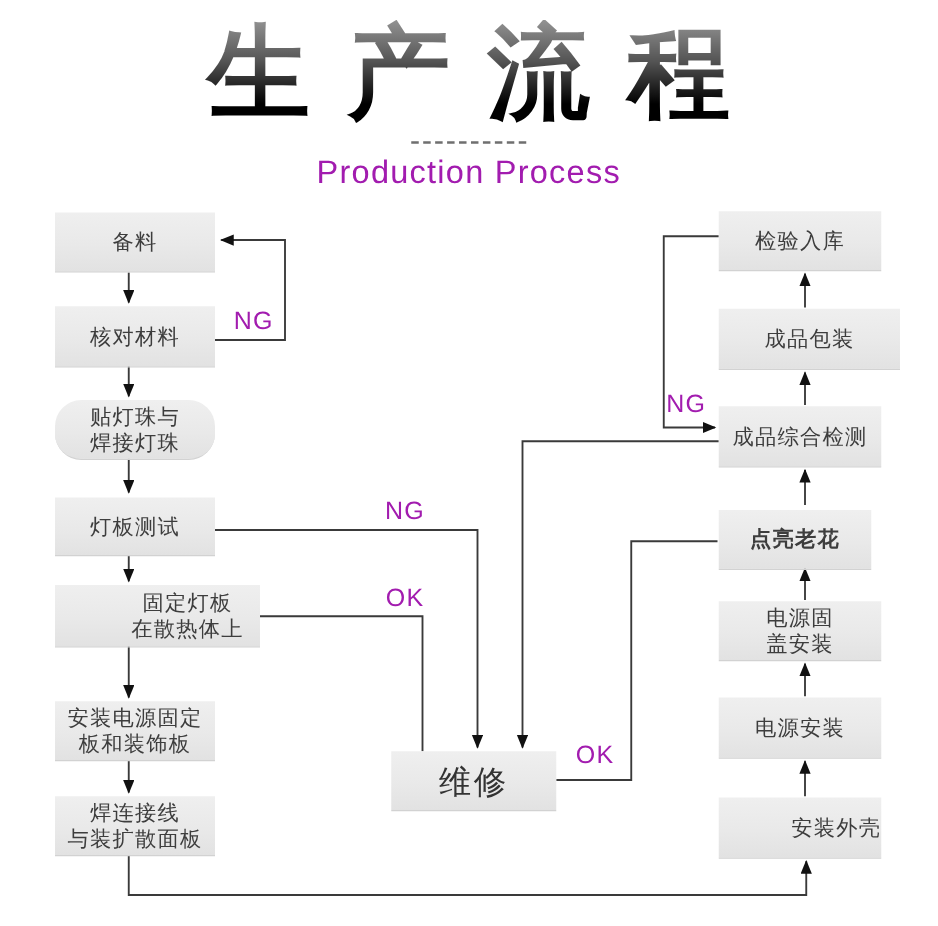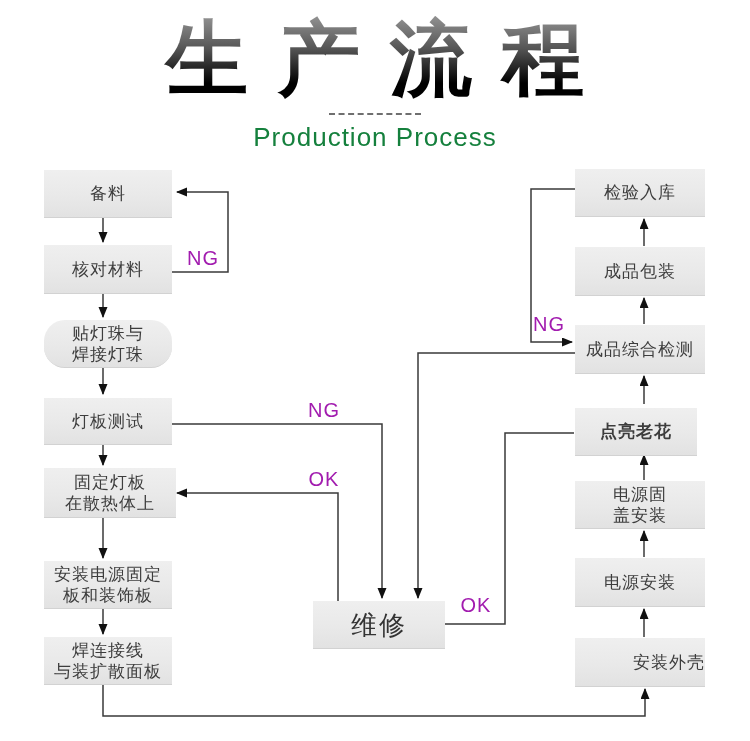--- a/index.html
+++ b/index.html
@@ -13,21 +13,21 @@
     letter-spacing:30px;text-indent:30px;
     background:linear-gradient(180deg,#929292 0%,#555555 38%,#000000 78%);
     -webkit-background-clip:text;background-clip:text;color:transparent;
   }
   .title-divider{
     position:absolute;top:113px;left:50%;width:92px;transform:translateX(-50%);
     border-top:2px dashed #6f6f6f;height:0;
   }
   .title-en{
     position:absolute;top:122px;left:0;width:750px;text-align:center;
-    font-size:26px;color:#15803d;letter-spacing:1px;font-weight:400;
+    font-size:26px;color:#a21caf;letter-spacing:1px;font-weight:400;
   }
   .edges-svg{position:absolute;left:0;top:0;width:750px;height:741px;}
   .edge{fill:none;stroke:#3a3a3a;stroke-width:1.5;}
   .node{
     position:absolute;display:flex;flex-direction:column;align-items:center;justify-content:center;
     background:linear-gradient(180deg,#efefef 0%,#e9e9e9 55%,#e2e2e2 100%);
     border-bottom:1px solid #d2d2d2;
     font-size:17px;line-height:21px;color:#3d3d3d;text-align:center;letter-spacing:1px;
   }
   .node-big{font-size:26px;line-height:30px;color:#333;letter-spacing:2px;text-align:right;}
@@ -78,36 +78,36 @@
       <div class="node" style="left: 44px; top: 245px; width: 128px; height: 48px;">
         <span>核对材料</span>
       </div>
       <div class="node" style="left: 44px; top: 320px; width: 128px; height: 47px; border-radius: 21px;">
         <span>贴灯珠与</span>
         <span>焊接灯珠</span>
       </div>
       <div class="node" style="left: 44px; top: 398px; width: 128px; height: 46px;">
         <span>灯板测试</span>
       </div>
-      <div class="node" style="left: 44px; top: 468px; width: 132px; height: 49px;">
+      <div class="node" style="left: 44px; top: 468px; width: 116px; height: 49px; padding-left: 48px;">
         <span>固定灯板</span>
         <span>在散热体上</span>
       </div>
       <div class="node" style="left: 44px; top: 561px; width: 128px; height: 47px; align-items: center;">
         <span>安装电源固定</span>
         <span>板和装饰板</span>
       </div>
       <div class="node" style="left: 44px; top: 637px; width: 128px; height: 47px;">
         <span>焊连接线</span>
         <span>与装扩散面板</span>
       </div>
       <div class="node" style="left: 575px; top: 169px; width: 130px; height: 47px;">
         <span>检验入库</span>
       </div>
-      <div class="node" style="left: 575px; top: 247px; width: 130px; height: 48px;">
+      <div class="node" style="left: 575px; top: 247px; width: 145px; height: 48px;">
         <span>成品包装</span>
       </div>
       <div class="node" style="left: 575px; top: 325px; width: 130px; height: 48px;">
         <span>成品综合检测</span>
       </div>
       <div class="node" style="left: 575px; top: 408px; width: 122px; height: 47px; font-weight: bold;">
         <span>点亮老花</span>
       </div>
       <div class="node" style="left: 575px; top: 481px; width: 130px; height: 47px;">
         <span>电源固</span>

